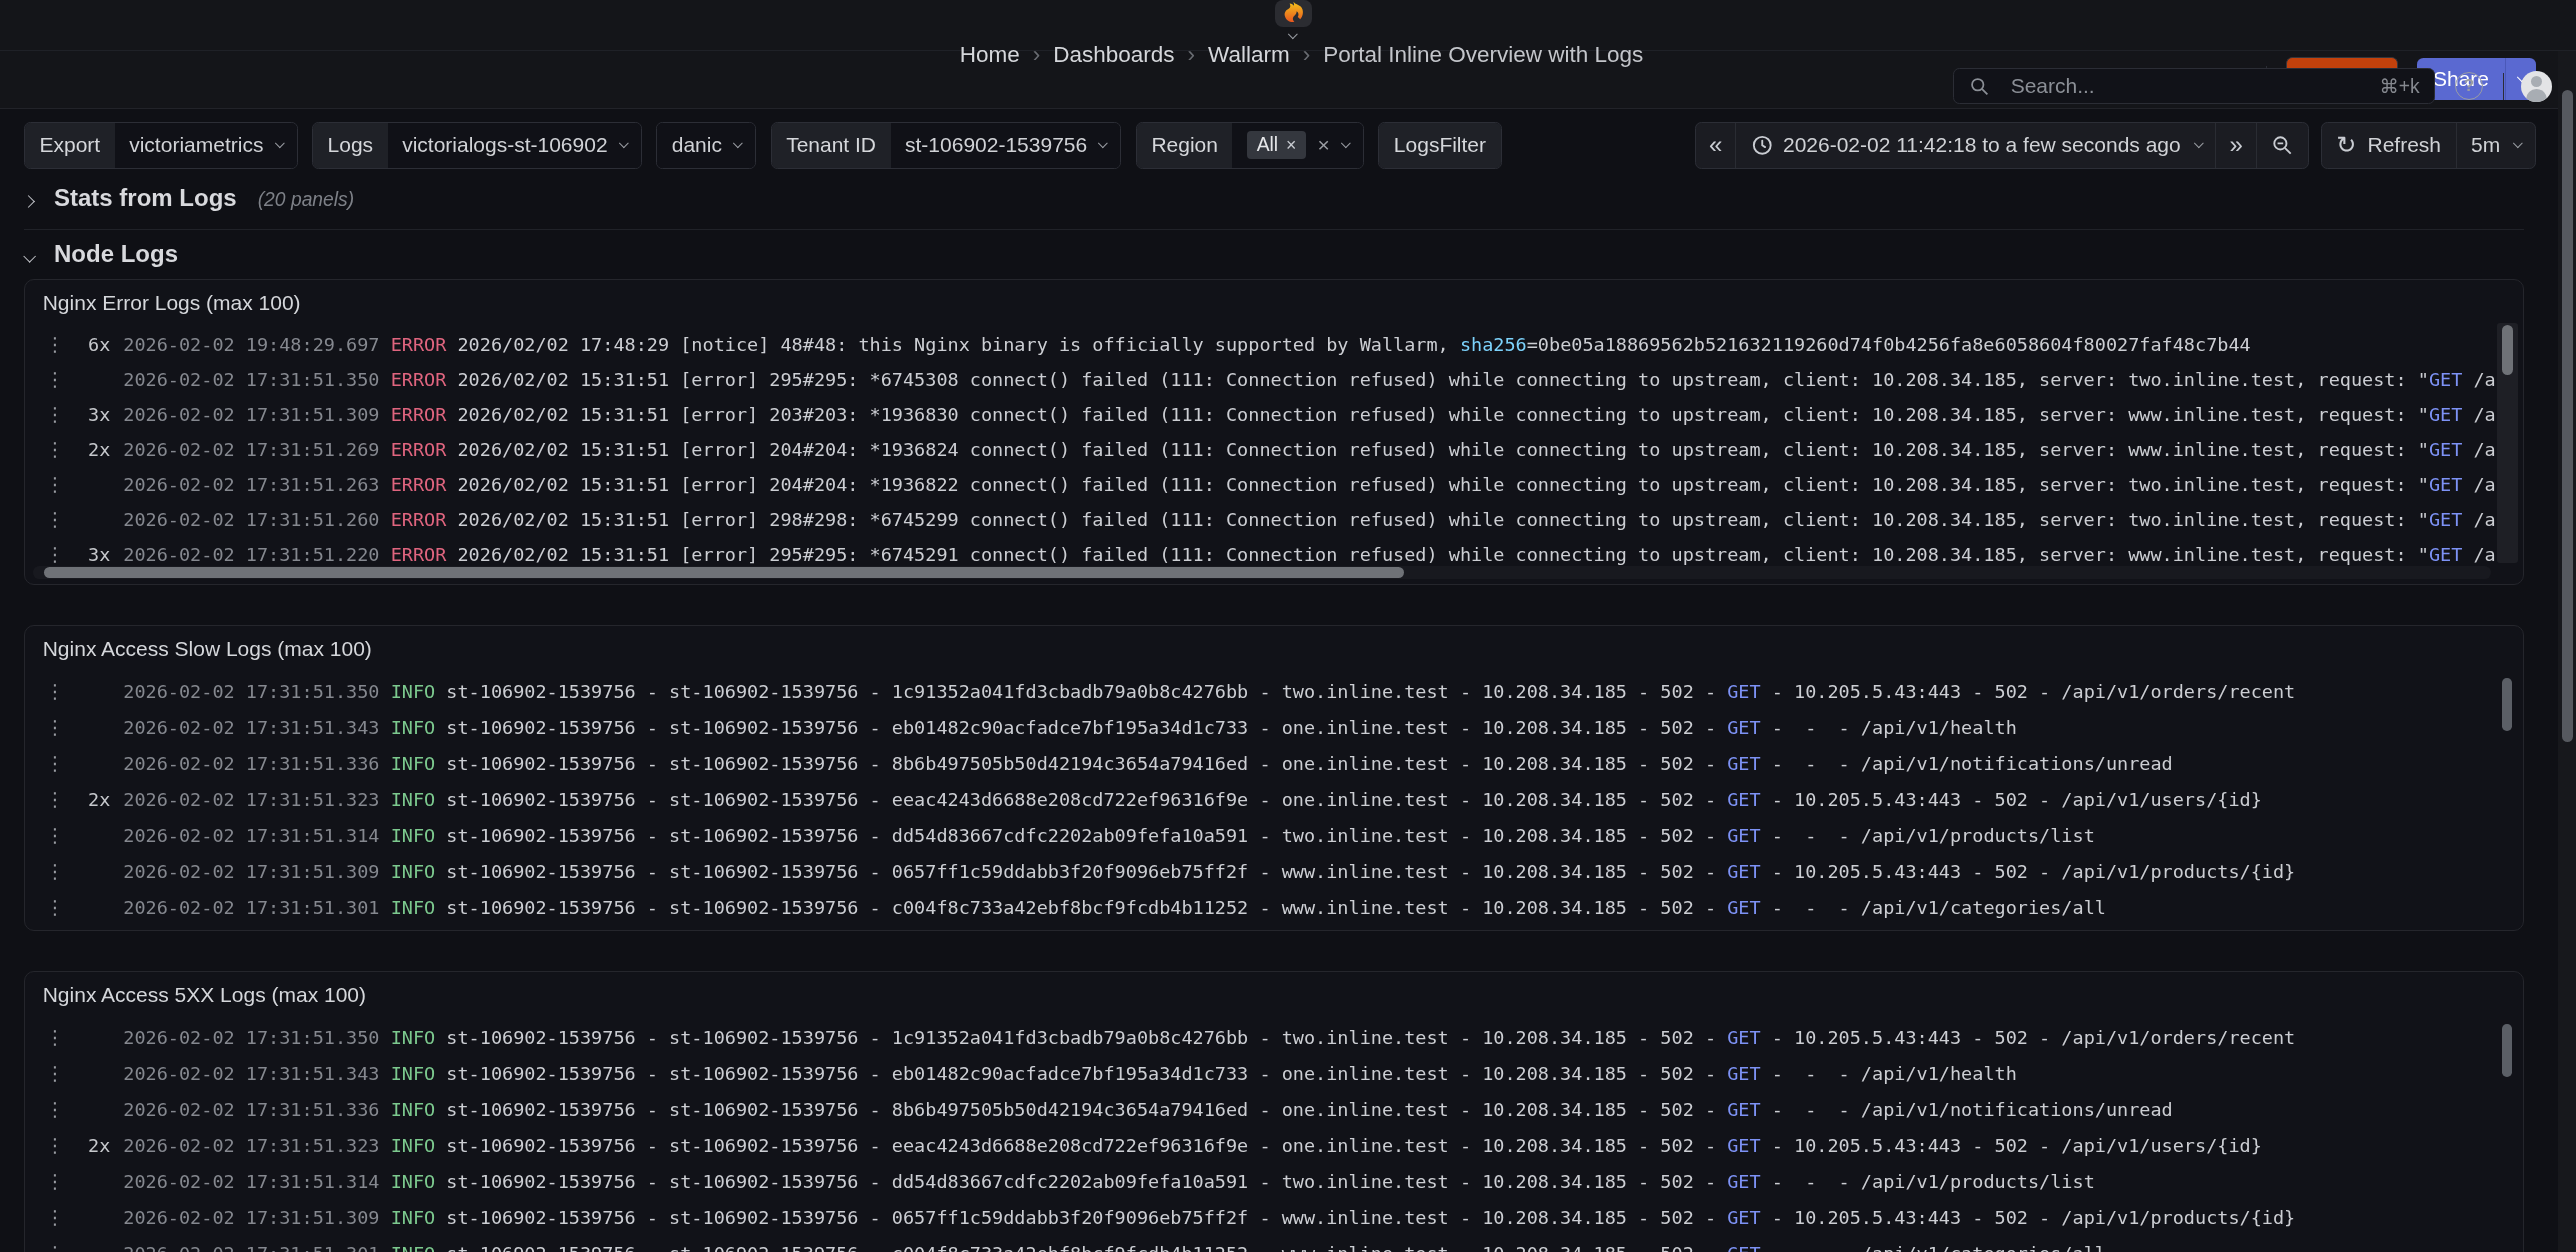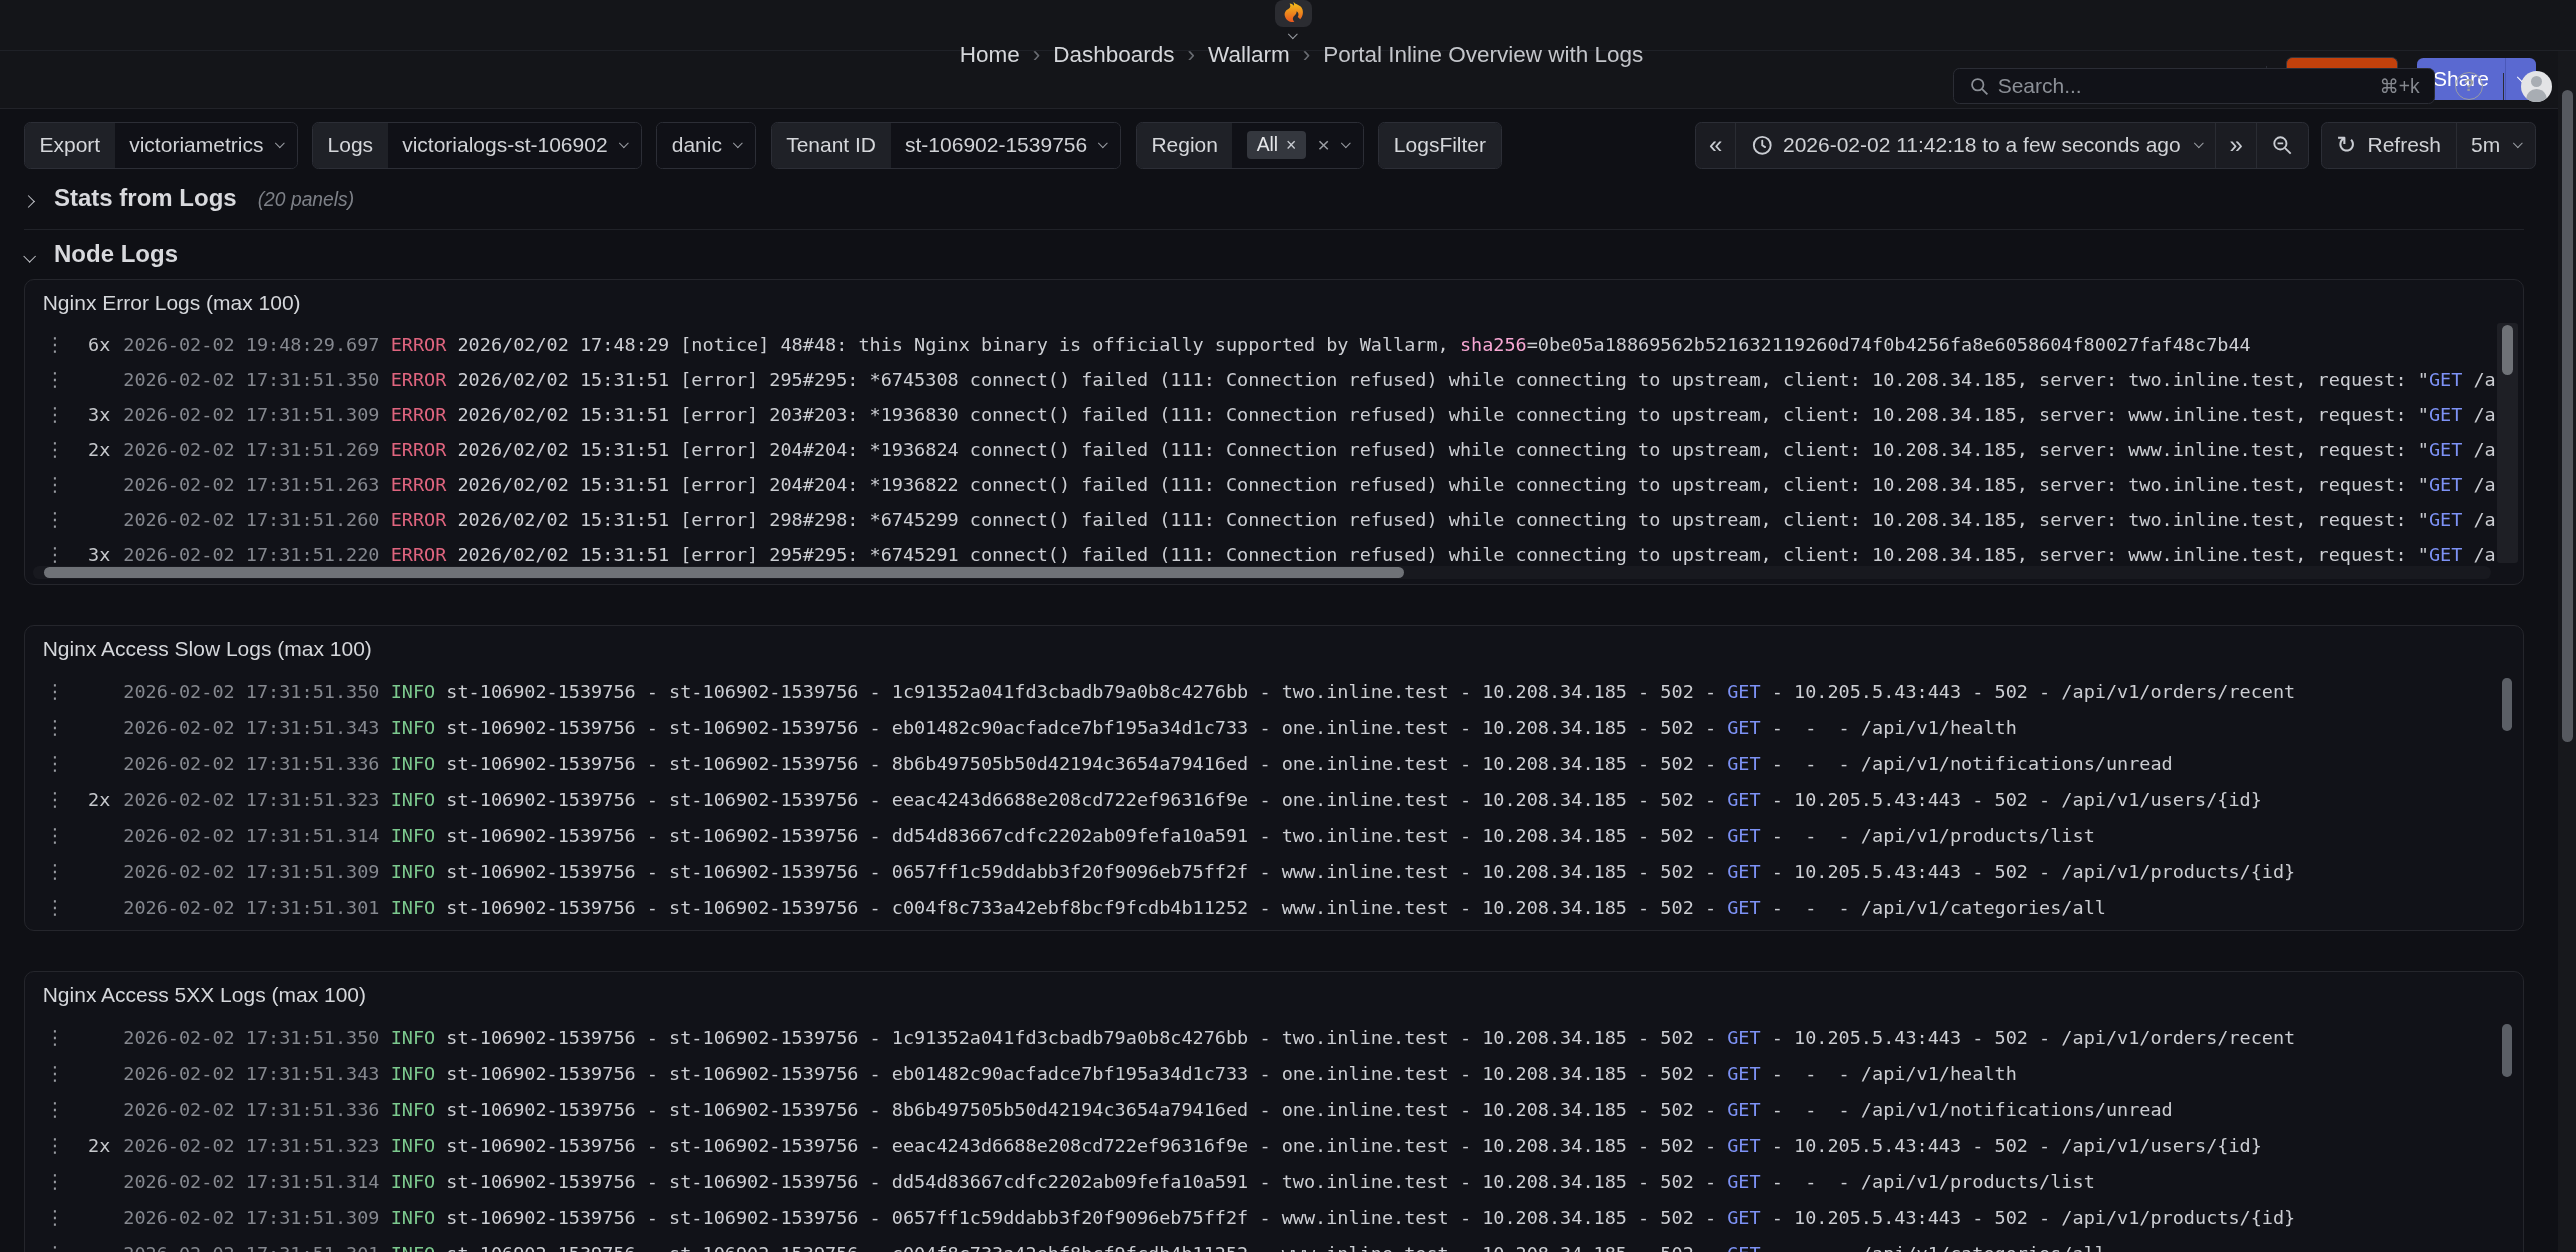--- a/index.html
+++ b/index.html
@@ -12,21 +12,21 @@
   
   .topbar{position:absolute;top:0;left:0;width:2576px;height:50px;background:#141519;border-bottom:0.8px solid #1f2127;display:flex;align-items:center;z-index:5;flex-direction:column;}
   .logo-box{width:37px;height:37px;margin-left:11.3px;background:#2b2c31;border-radius:8px;display:flex;align-items:center;justify-content:center;cursor:pointer;}
   .logo-box svg{width:27px;height:27px;}
   .logo-chev{margin-left:6.4px;color:#9a9da3;}
   .crumbs{display:flex;align-items:center;gap:13px;margin-left:27px;font-size:22.5px;}
   .bc-item{color:#d5d7db;cursor:pointer;}
   .bc-item.last{color:#c3c5ca;}
   .bc-sep{color:#686b71;font-size:22.5px;}
   .top-right{margin-left:auto;display:flex;align-items:center;gap:17.7px;margin-right:24px;}
-  .searchbox{width:451px;height:34px;background:#111218;border:0.8px solid #2b2d35;border-radius:6.4px;display:flex;align-items:center;padding:0 14.5px;gap:8px;}
+  .searchbox{width:451px;height:34px;background:#111218;border:0.8px solid #2b2d35;border-radius:6.4px;display:flex;align-items:center;padding:0 14.5px;gap:21px;}
   .searchbox .ph{color:#8b8f96;font-size:21px;flex:1;}
   .shortcut{color:#85888f;font-size:19.3px;}
   .icon-btn{width:32px;height:32px;border-radius:50%;display:flex;align-items:center;justify-content:center;color:#9a9da3;}
   .help-circle{width:26px;height:26px;border:1.6px solid #9a9da3;border-radius:50%;display:flex;align-items:center;justify-content:center;font-size:17px;font-weight:700;color:#9a9da3;}
   .vdiv{width:0.8px;height:27px;background:#2b2d35;}
   .avatar{width:31px;height:31px;border-radius:50%;background:#e3e4e6;position:relative;overflow:hidden;cursor:pointer;}
   .avatar::before{content:"";position:absolute;top:5.6px;left:9.7px;width:11.3px;height:11.3px;border-radius:50%;background:#a8adb3;}
   .avatar::after{content:"";position:absolute;top:18.5px;left:4.8px;width:21px;height:14.5px;border-radius:10.5px 10.5px 0 0;background:#a8adb3;}
   
   .toolbar{position:absolute;top:50px;left:0;width:2576px;height:59px;background:#141519;border-bottom:0.8px solid #222329;display:flex;align-items:center;justify-content:flex-end;gap:19.3px;padding-right:40px;box-sizing:border-box;}
@@ -71,21 +71,21 @@
   .log-row{display:flex;align-items:center;font-family:"DejaVu Sans Mono","Liberation Mono",monospace;font-size:18.5px;white-space:pre;}
   .p1 .log-row{height:35px;}
   .p23 .log-row{height:36px;}
   .kebab{width:21px;margin-left:19.3px;color:#9a9da3;cursor:pointer;text-align:center;font-size:19.3px;}
   .count{width:45px;text-align:right;margin-right:13px;color:#c6c8cc;}
   .line{flex:1;overflow:hidden;}
   .ts{color:#85888f;}
   .lvl-error{color:var(--level-error,#e0657f);}
   .lvl-info{color:var(--level-info,#7cc98e);}
   .seg-text{color:#ccced3;}
-  .seg-muted{color:#f9a8d4;}
+  .seg-muted{color:#7dd3fc;}
   .seg-accent{color:var(--method-get,#7d92f5);}
   
   .v-track{position:absolute;top:43px;right:4.8px;bottom:21px;width:21px;background:#1e1f25;border-radius:3.2px;}
   .v-thumb{position:absolute;top:2.4px;left:4.8px;width:11.3px;height:50px;background:#6f7277;border-radius:5.6px;}
   .v-thumb-mini{position:absolute;top:52px;right:11.3px;width:9.7px;height:53px;background:#5b5f66;border-radius:4.8px;}
   .h-track{position:absolute;left:8px;right:32px;bottom:4.8px;height:13px;border-radius:6.4px;background:rgba(255,255,255,0.03);}
   .h-thumb{position:absolute;left:11.3px;top:0.8px;width:1360px;height:11.3px;background:#6f7277;border-radius:5.6px;}
   
   .page-scroll{position:absolute;top:50px;right:0;width:17.7px;bottom:0;background:#17181c;}
   .page-thumb{position:absolute;top:40px;left:3.2px;width:11.3px;height:652px;background:#56595f;border-radius:5.6px;}

